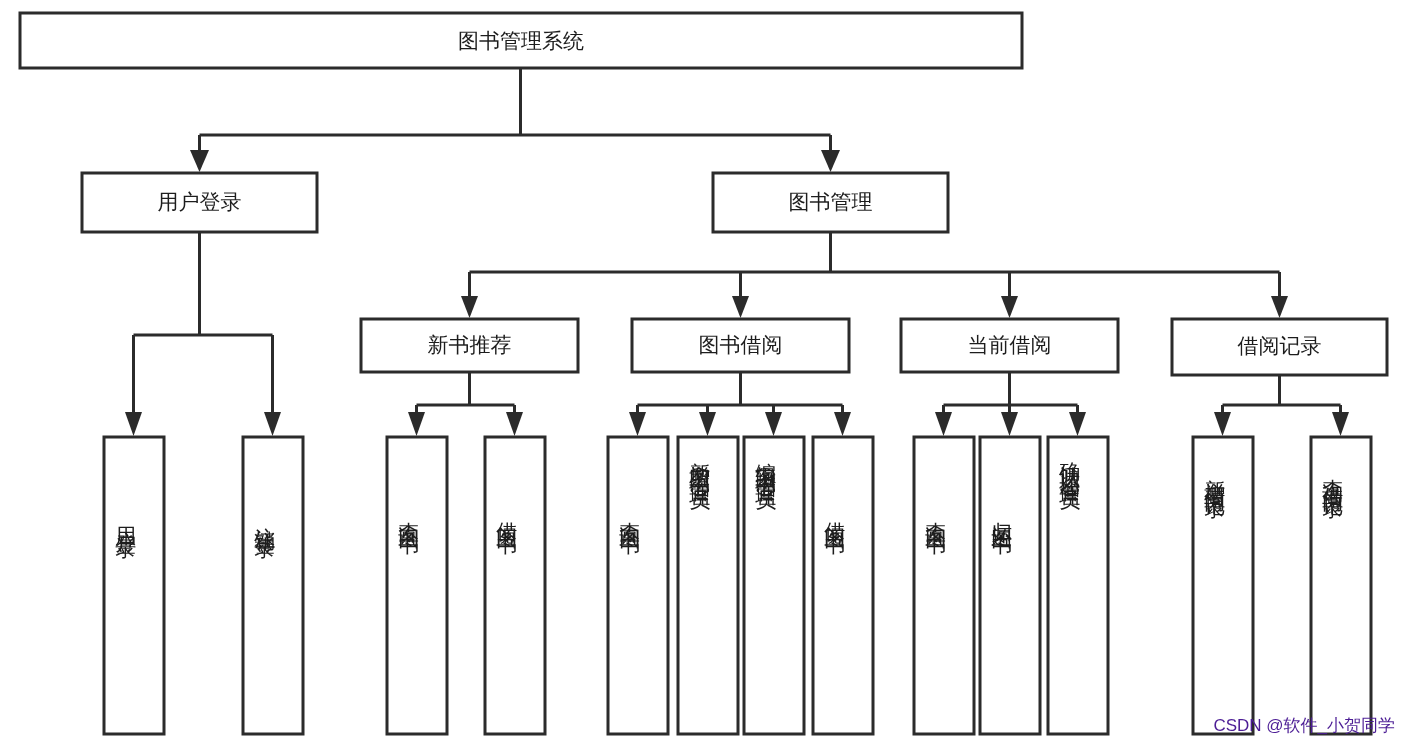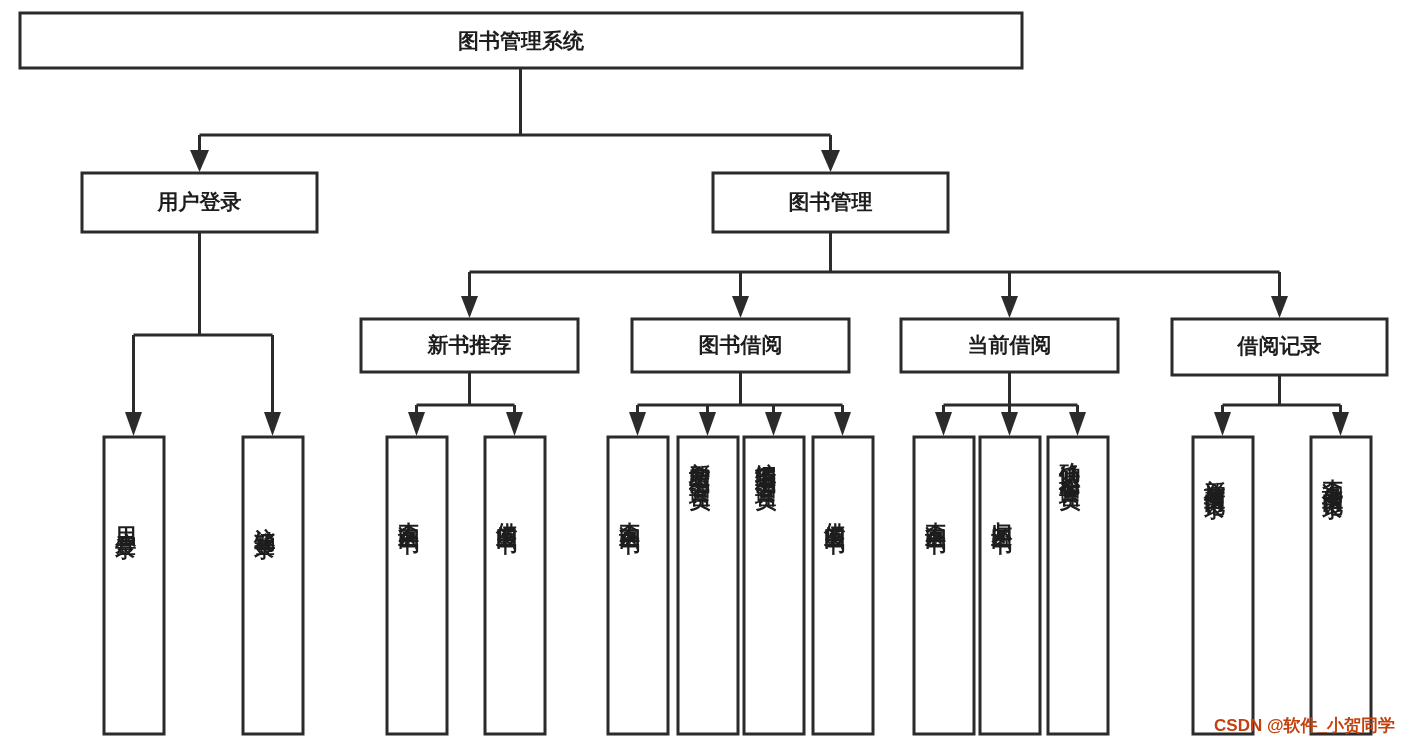--- a/index.html
+++ b/index.html
@@ -11,21 +11,20 @@
     width: 1405px;
     height: 747px;
     font-family: "Liberation Sans", "DejaVu Sans", sans-serif;
     overflow: hidden;
     position: relative;
   }
   #diagram-root {
     position: relative;
     width: 1405px;
     height: 743px;
-    font-weight: bold;
   }
   svg#flow {
     position: absolute;
     top: 0;
     left: 0;
     width: 1405px;
     height: 747px;
     display: block;
   }
   .node-box {
@@ -59,21 +58,21 @@
     letter-spacing: 4px;
     dominant-baseline: hanging;
     text-anchor: start;
   }
   .watermark {
     position: absolute;
     right: 10px;
     bottom: 6px;
     font-family: "Liberation Sans", "DejaVu Sans", sans-serif;
     font-size: 17px;
-    color: #c2410c;
+    color: #4c1d95;
     white-space: nowrap;
     pointer-events: none;
   }
 </style>
 </head>
 <body>
 
 <div id="diagram-root">
 
   <svg id="flow" viewBox="0 0 1405 747">

